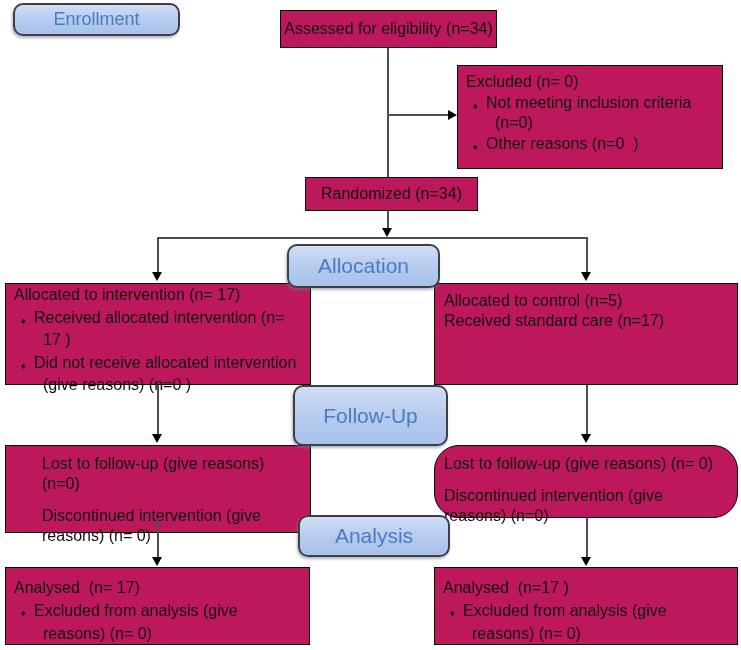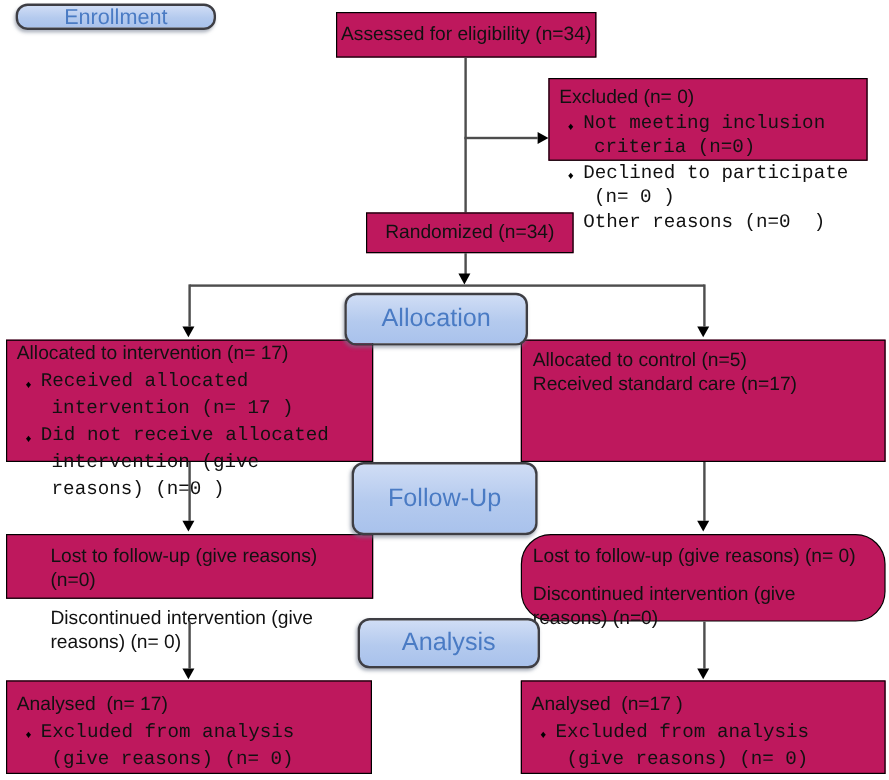--- a/index.html
+++ b/index.html
@@ -34,21 +34,21 @@
     border-left:5.5px solid transparent; border-right:5.5px solid transparent;
     border-top:9px solid #000;
   }
   .arrow-right {
     position:absolute; width:0; height:0;
     border-top:5.5px solid transparent; border-bottom:5.5px solid transparent;
     border-left:9px solid #000;
   }
 
   
-  ul.blist { margin:0; padding:0; list-style:none;font-family:Liberation Mono, monospace; }
+  ul.blist { margin:0; padding:0; list-style:none; }
   ul.blist li {
     position:relative; padding-left:29px; text-indent:-9px;
     white-space:pre-wrap;
   }
   ul.blist li::before {
     content:"\2666"; position:absolute; left:7px; top:3px;
     font-size:9px; text-indent:0; color:#000;
   }
 
   
@@ -57,38 +57,37 @@
   .fu-box { padding:8px 9px; line-height:20px; }
   .fu-box .line2 { margin-top:12px; }
   .an-box { line-height:23px; padding:8px 8px; }
   .plain-lines { line-height:19.5px; padding:7px 9px; }
 </style>
 </head>
 <body>
 
 <div class="canvas">
 
-  <div class="badge" style="left:13px; top:3px; width:167px; height:22px; font-size:18px;">
+  <div class="badge" style="left:13px; top:3px; width:167px; height:33px; font-size:18px;">
     <span class="txt">Enrollment</span>
   </div>
 
   <div class="box center-box" style="left:280px; top:10px; width:217px; height:38px;">
     <span class="txt">Assessed for eligibility (n=34)</span>
   </div>
 
   <div class="vline" style="left:387px; top:48px; height:129px;"></div>
 
   <div class="hline" style="left:387px; top:114px; width:61px;"></div>
   <div class="arrow-right" style="left:448px; top:109.5px;"></div>
 
-  <div class="box excluded-box" style="left:457px; top:65px; width:266px; height:69px;">
+  <div class="box excluded-box" style="left:457px; top:65px; width:266px; height:104px;">
     <div class="txt">Excluded (n= 0)</div>
     <ul class="blist">
       <li>Not meeting inclusion criteria (n=0)</li>
-      <li>Declined to participate (n= 0 )</li>
       <li>Other reasons (n=0  )</li>
     </ul>
   </div>
 
   <div class="box center-box" style="left:305px; top:177px; width:173px; height:34px;">
     <span class="txt">Randomized (n=34)</span>
   </div>
 
   <div class="vline" style="left:387px; top:211px; height:18px;"></div>
   <div class="arrow-down" style="left:382px; top:228px;"></div>
@@ -117,21 +116,21 @@
 
   <div class="vline" style="left:157px; top:385px; height:49px;"></div>
   <div class="arrow-down" style="left:152px; top:434px;"></div>
   <div class="vline" style="left:586px; top:385px; height:49px;"></div>
   <div class="arrow-down" style="left:581px; top:434px;"></div>
 
   <div class="badge" style="left:293px; top:385px; width:155px; height:61px; font-size:21px;">
     <span class="txt">Follow-Up</span>
   </div>
 
-  <div class="box fu-box" style="left:5px; top:445px; width:306px; height:54px;padding-left:36px;">
+  <div class="box fu-box" style="left:5px; top:445px; width:306px; height:88px;padding-left:36px;">
     <div class="txt">Lost to follow-up (give reasons) (n=0)</div>
     <div class="txt line2">Discontinued intervention (give reasons) (n= 0)</div>
   </div>
 
   <div class="box fu-box" style="left:434px; top:445px; width:304px; height:73px;border-radius:25px;">
     <div class="txt">Lost to follow-up (give reasons) (n= 0)</div>
     <div class="txt line2">Discontinued intervention (give reasons) (n=0)</div>
   </div>
 
   <div class="vline" style="left:157px; top:518px; height:39px;"></div>

